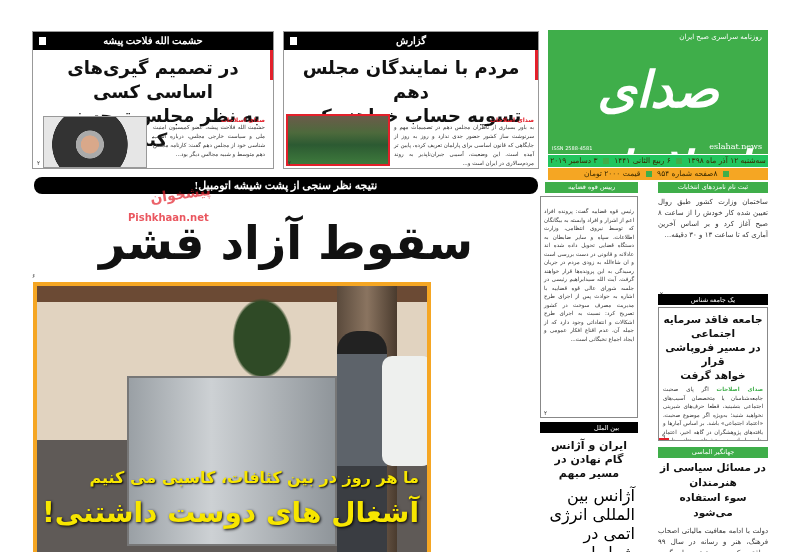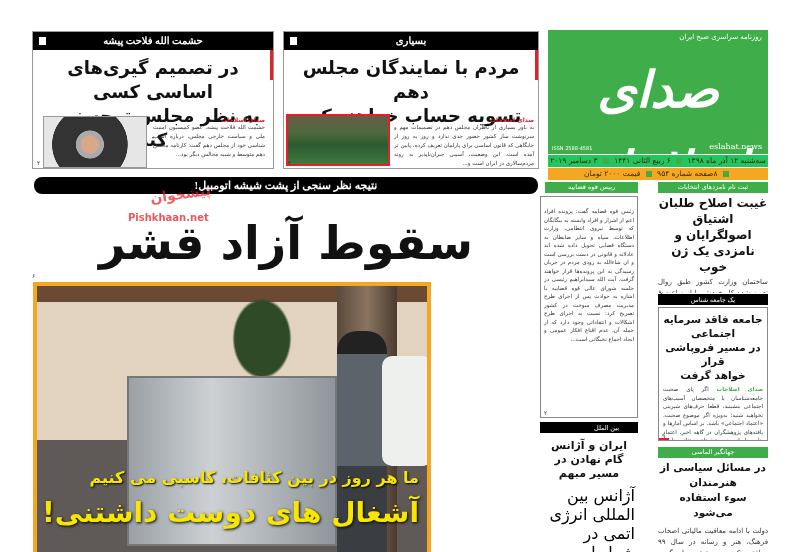--- a/index.html
+++ b/index.html
@@ -152,21 +152,21 @@
 <div class="abs priceline">
   <span class="gsq"></span>
   <span>۸صفحه شماره ۹۵۴</span>
   <span class="gsq"></span>
   <span>قیمت ۲۰۰۰ تومان</span>
 </div>
 
 <div class="abs top-box" style="left:283px; top:31px; width:256px; height:138px;">
   <div class="label bar-red">
     <span class="sq"></span>
-    <span>بسیاری</span>
+    <span>گزارش</span>
   </div>
   <span class="red-corner-r" style="top:18px; height:30px;"></span>
   <h2>
     <span>مردم با نمایندگان مجلس دهم</span><br>
     <span>تسویه حساب خواهند کرد</span>
   </h2>
   <div class="abs photo-parliament" style="left:2px; top:82px; width:104px; height:52px;"></div>
   <div class="abs" style="right:4px; top:84px; width:140px;">
     <div class="byline">صدای اصلاحات</div>
     <div class="body">به باور بسیاری از ناظران مجلس دهم در تصمیمات مهم و سرنوشت ساز کشور حضور جدی ندارد و روز به روز از جایگاهی که قانون اساسی برای پارلمان تعریف کرده، پایین تر آمده است. این وضعیت، آسیبی جبران‌ناپذیر به روند مردم‌سالاری در ایران است و...</div>
@@ -218,25 +218,20 @@
 <div class="abs" style="left:540px; top:436px; width:98px; height:116px; padding:3px 3px; overflow:hidden;">
   <h3 class="right-h3" style="font-size:11px; line-height:14px;">
     <span>ایران و آژانس</span><br>
     <span>گام نهادن در مسیر مبهم</span>
   </h3>
   <div class="col-box text" style="border:none; margin-top:5px;">آژانس بین المللی انرژی اتمی در شرایطی برای خود مدیر کل جدیدی انتخاب کرده که تنش‌های هسته‌ای میان ایران و غرب شدت گرفته و آینده توافق هسته‌ای نیز مبهم‌تر شده است. رافائل گروسی، در میانه تنش‌های هسته‌ای ایران و غرب به عنوان مدیر کل جدید آژانس بین المللی انرژی اتمی تایید شد و روز سه شنبه کار خود را به عنوان مدیر کل آژانس آغاز خواهد کرد...</div>
 </div>
 
 <div class="abs small-label bar-green" style="left:658px; top:182px; width:110px;">ثبت نام نامزدهای انتخابات</div>
 <div class="abs" style="left:658px; top:195px; width:110px; height:98px; overflow:hidden;">
-  <h3 class="right-h3">
-    <span>غیبت اصلاح طلبان</span><br>
-    <span>اشتیاق اصولگرایان و</span><br>
-    <span>نامزدی یک ژن خوب</span>
-  </h3>
   <div class="right-text" style="margin-top:2px;">ساختمان وزارت کشور طبق روال تعیین شده کار خودش را از ساعت ۸ صبح آغاز کرد و بر اساس آخرین آماری که تا ساعت ۱۳ و ۳۰ دقیقه...</div>
 </div>
 <span class="abs pagenum" style="left:660px; top:290px;">۲</span>
 
 <div class="abs small-label bar-red" style="left:658px; top:294px; width:110px;">یک جامعه شناس</div>
 <div class="abs col-box" style="left:658px; top:307px; width:110px; height:134px; padding:4px 4px; overflow:hidden;">
   <h3 style="font-size:10.5px; line-height:14px;">
     <span>جامعه فاقد سرمایه اجتماعی</span><br>
     <span>در مسیر فروپاشی قرار</span><br>
     <span>خواهد گرفت</span>

